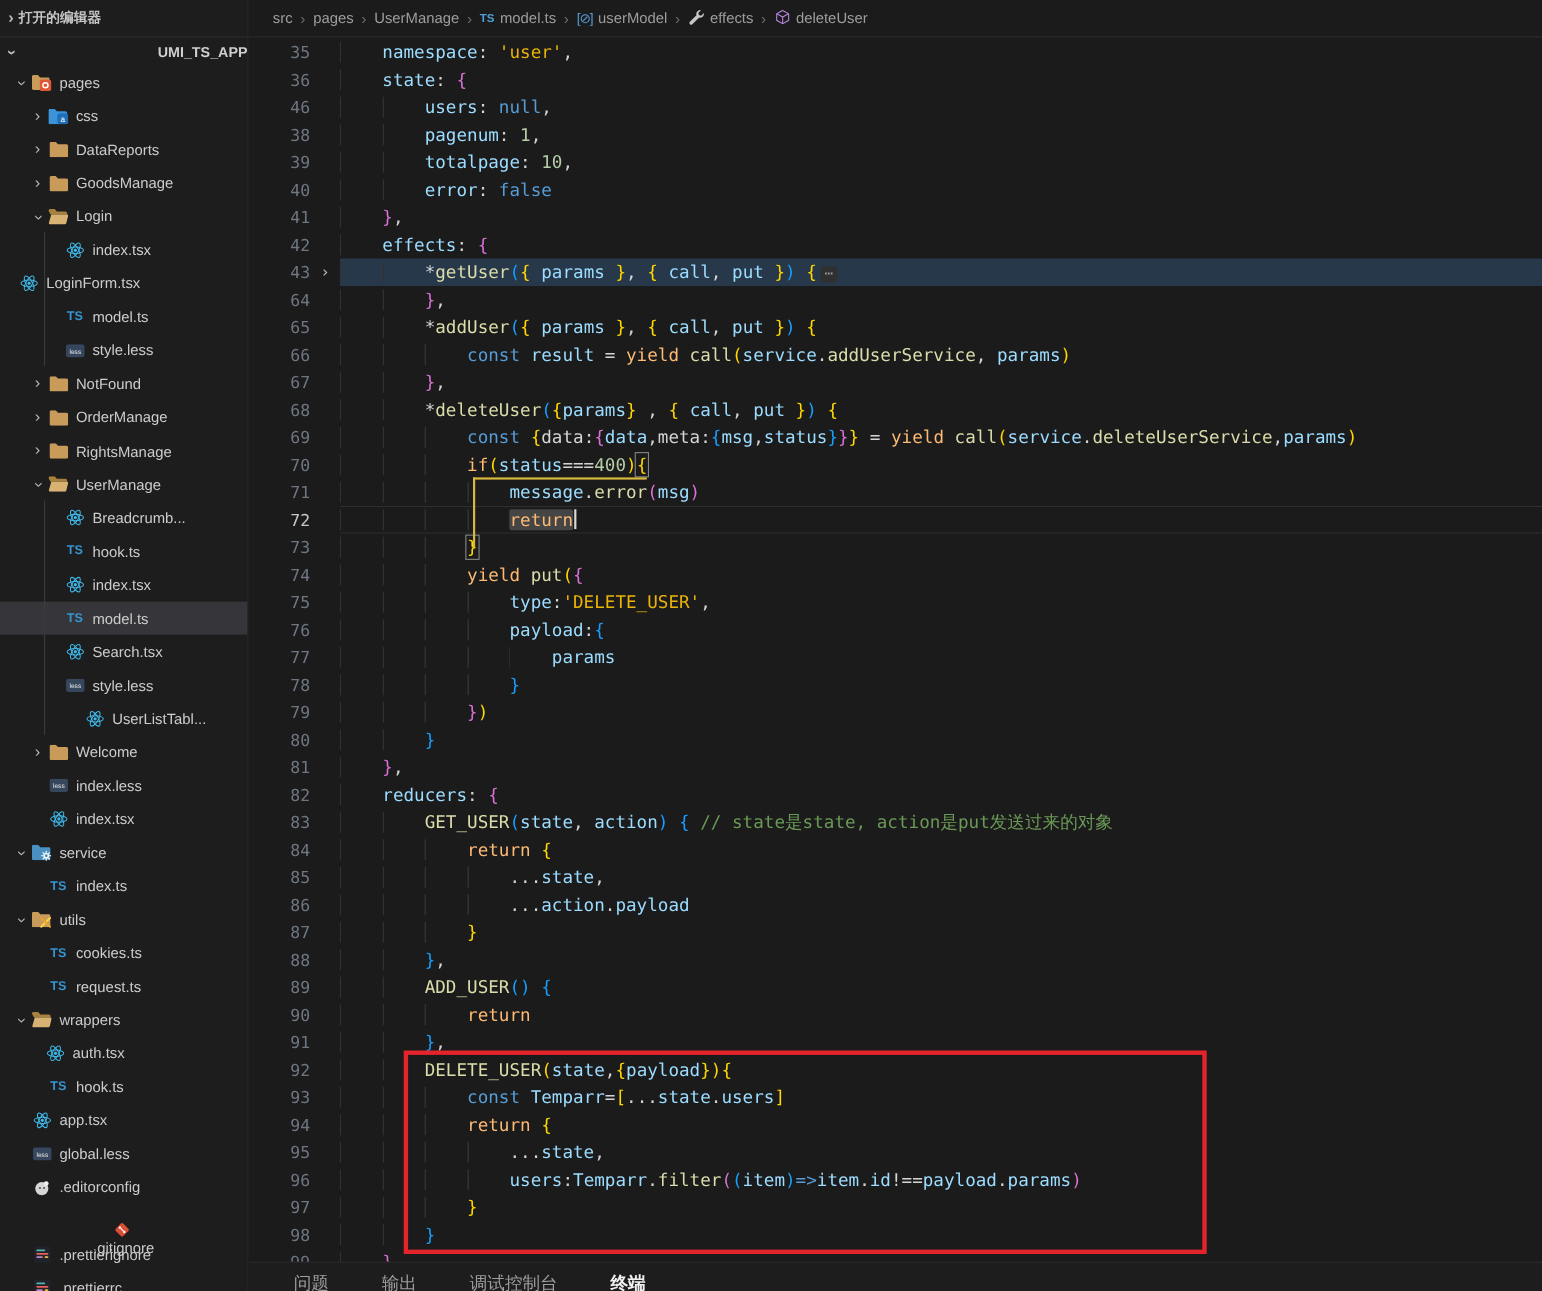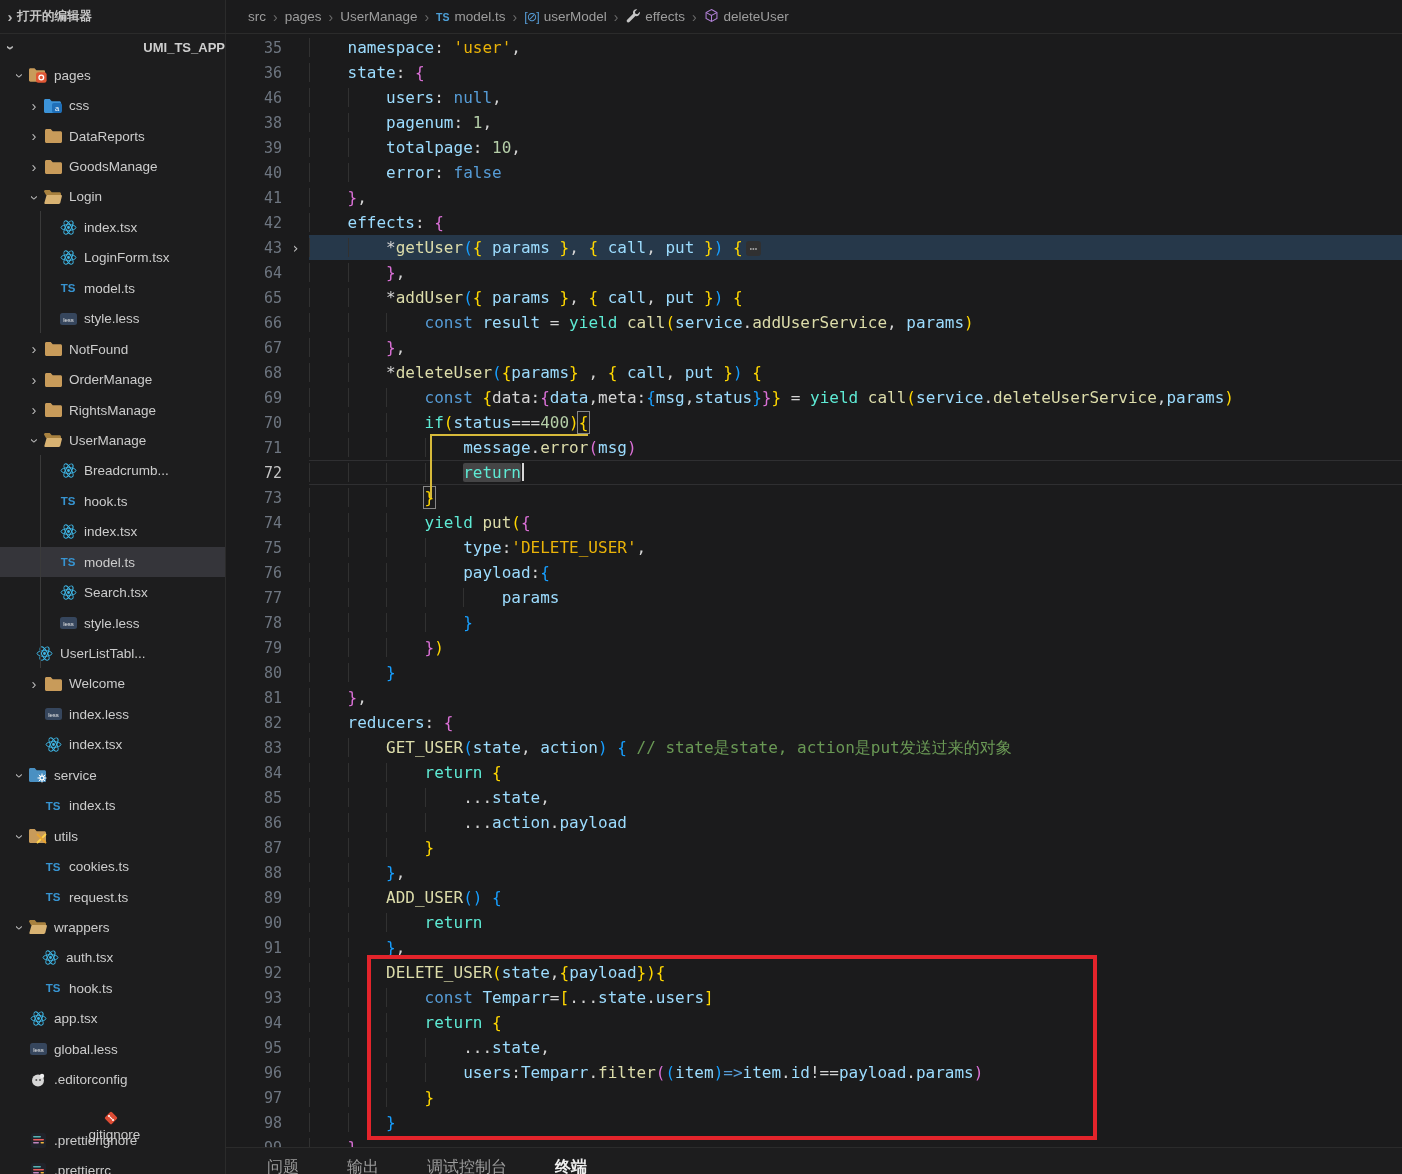--- a/index.html
+++ b/index.html
@@ -34,21 +34,21 @@
   .code{position:relative;height:1113px;overflow:hidden;padding-top:1px;
         font-family:"DejaVu Sans Mono","Liberation Mono",monospace;font-size:16px;}
   .line{height:25px;display:flex;align-items:center;}
   .ln{width:56px;flex:0 0 56px;text-align:right;color:#6e7681;font-size:15px;}
   .ln.cur{color:#c6c6c6;}
   .foldcol{width:27px;flex:0 0 27px;text-align:center;color:#c0c0c0;font-size:14px;}
   .txt{flex:1;white-space:pre;height:25px;line-height:25px;}
   .line.hl .txt{background:#26384a;}
   .line.cur .txt{box-shadow:inset 0 1px 0 #2f2f31,inset 0 -1px 0 #2f2f31;}
   .ind{background:linear-gradient(to right,#313131 1px,transparent 1px);}
-  .w{color:#d4d4d4}.p{color:#9cdcfe}.k{color:#569cd6}.c{color:#5eead4}.f{color:#dcdcaa}
+  .w{color:#d4d4d4}.p{color:#9cdcfe}.k{color:#569cd6}.c{color:#fdba74}.f{color:#dcdcaa}
   .s{color:#eab308}.n{color:#b5cea8}.cm{color:#6a9955}
   .b1{color:#ffd700}.b2{color:#da70d6}.b3{color:#179fff}
   .mbx{outline:1px solid #878787;outline-offset:1px;}
   .wbox{background:rgba(112,112,112,.5);border-radius:2px;}
   .cursor{display:inline-block;width:2px;height:18px;background:#d7d7d7;vertical-align:-3px;margin-left:1px;}
   .fold-dots{color:#999;background:#303031;border-radius:3px;padding:0 4px;margin-left:3px;font-size:13px;}
   
   .panel{position:absolute;left:226px;top:1147px;width:1176px;height:27px;background:#1d1d1e;
          border-top:1px solid #2b2b2b;display:flex;align-items:flex-start;padding:9px 0 0 29px;box-sizing:border-box;}
   .ptab{margin-right:36px;font-size:16px;color:#9d9d9d;cursor:pointer;white-space:nowrap;margin-left:12px;}
@@ -132,21 +132,21 @@
               <g stroke="#3fb8e8" fill="none" stroke-width="0.9">
                 <ellipse cx="8" cy="8" rx="7" ry="2.7"></ellipse>
                 <ellipse cx="8" cy="8" rx="7" ry="2.7" transform="rotate(60 8 8)"></ellipse>
                 <ellipse cx="8" cy="8" rx="7" ry="2.7" transform="rotate(120 8 8)"></ellipse>
               </g>
               <circle cx="8" cy="8" r="1.4" fill="#3fb8e8"></circle>
             </svg>
           </span>
           <span>index.tsx</span>
         </div>
-        <div class="trow" style="padding-left: 42px;">
+        <div class="trow" style="">
           <span class="chev none">›</span>
           <span class="ticon">
             <svg width="17" height="17" viewBox="0 0 16 16">
               <g stroke="#3fb8e8" fill="none" stroke-width="0.9">
                 <ellipse cx="8" cy="8" rx="7" ry="2.7"></ellipse>
                 <ellipse cx="8" cy="8" rx="7" ry="2.7" transform="rotate(60 8 8)"></ellipse>
                 <ellipse cx="8" cy="8" rx="7" ry="2.7" transform="rotate(120 8 8)"></ellipse>
               </g>
               <circle cx="8" cy="8" r="1.4" fill="#3fb8e8"></circle>
             </svg>
@@ -266,21 +266,21 @@
         <div class="trow" style="padding-left: 42px;">
           <span class="chev none">›</span>
           <span class="ticon">
             <svg width="17" height="12" viewBox="0 0 17 12">
               <rect width="17" height="12" rx="2.5" fill="#36465d"></rect>
               <text x="8.5" y="8.5" font-size="6" fill="#e8e8e8" text-anchor="middle" font-family="Liberation Sans,sans-serif">less</text>
             </svg>
           </span>
           <span>style.less</span>
         </div>
-        <div class="trow" style="padding-left: 18px;">
+        <div class="trow" style="padding-left: 60px;">
           <span class="chev none">›</span>
           <span class="ticon">
             <svg width="17" height="17" viewBox="0 0 16 16">
               <g stroke="#3fb8e8" fill="none" stroke-width="0.9">
                 <ellipse cx="8" cy="8" rx="7" ry="2.7"></ellipse>
                 <ellipse cx="8" cy="8" rx="7" ry="2.7" transform="rotate(60 8 8)"></ellipse>
                 <ellipse cx="8" cy="8" rx="7" ry="2.7" transform="rotate(120 8 8)"></ellipse>
               </g>
               <circle cx="8" cy="8" r="1.4" fill="#3fb8e8"></circle>
             </svg>

